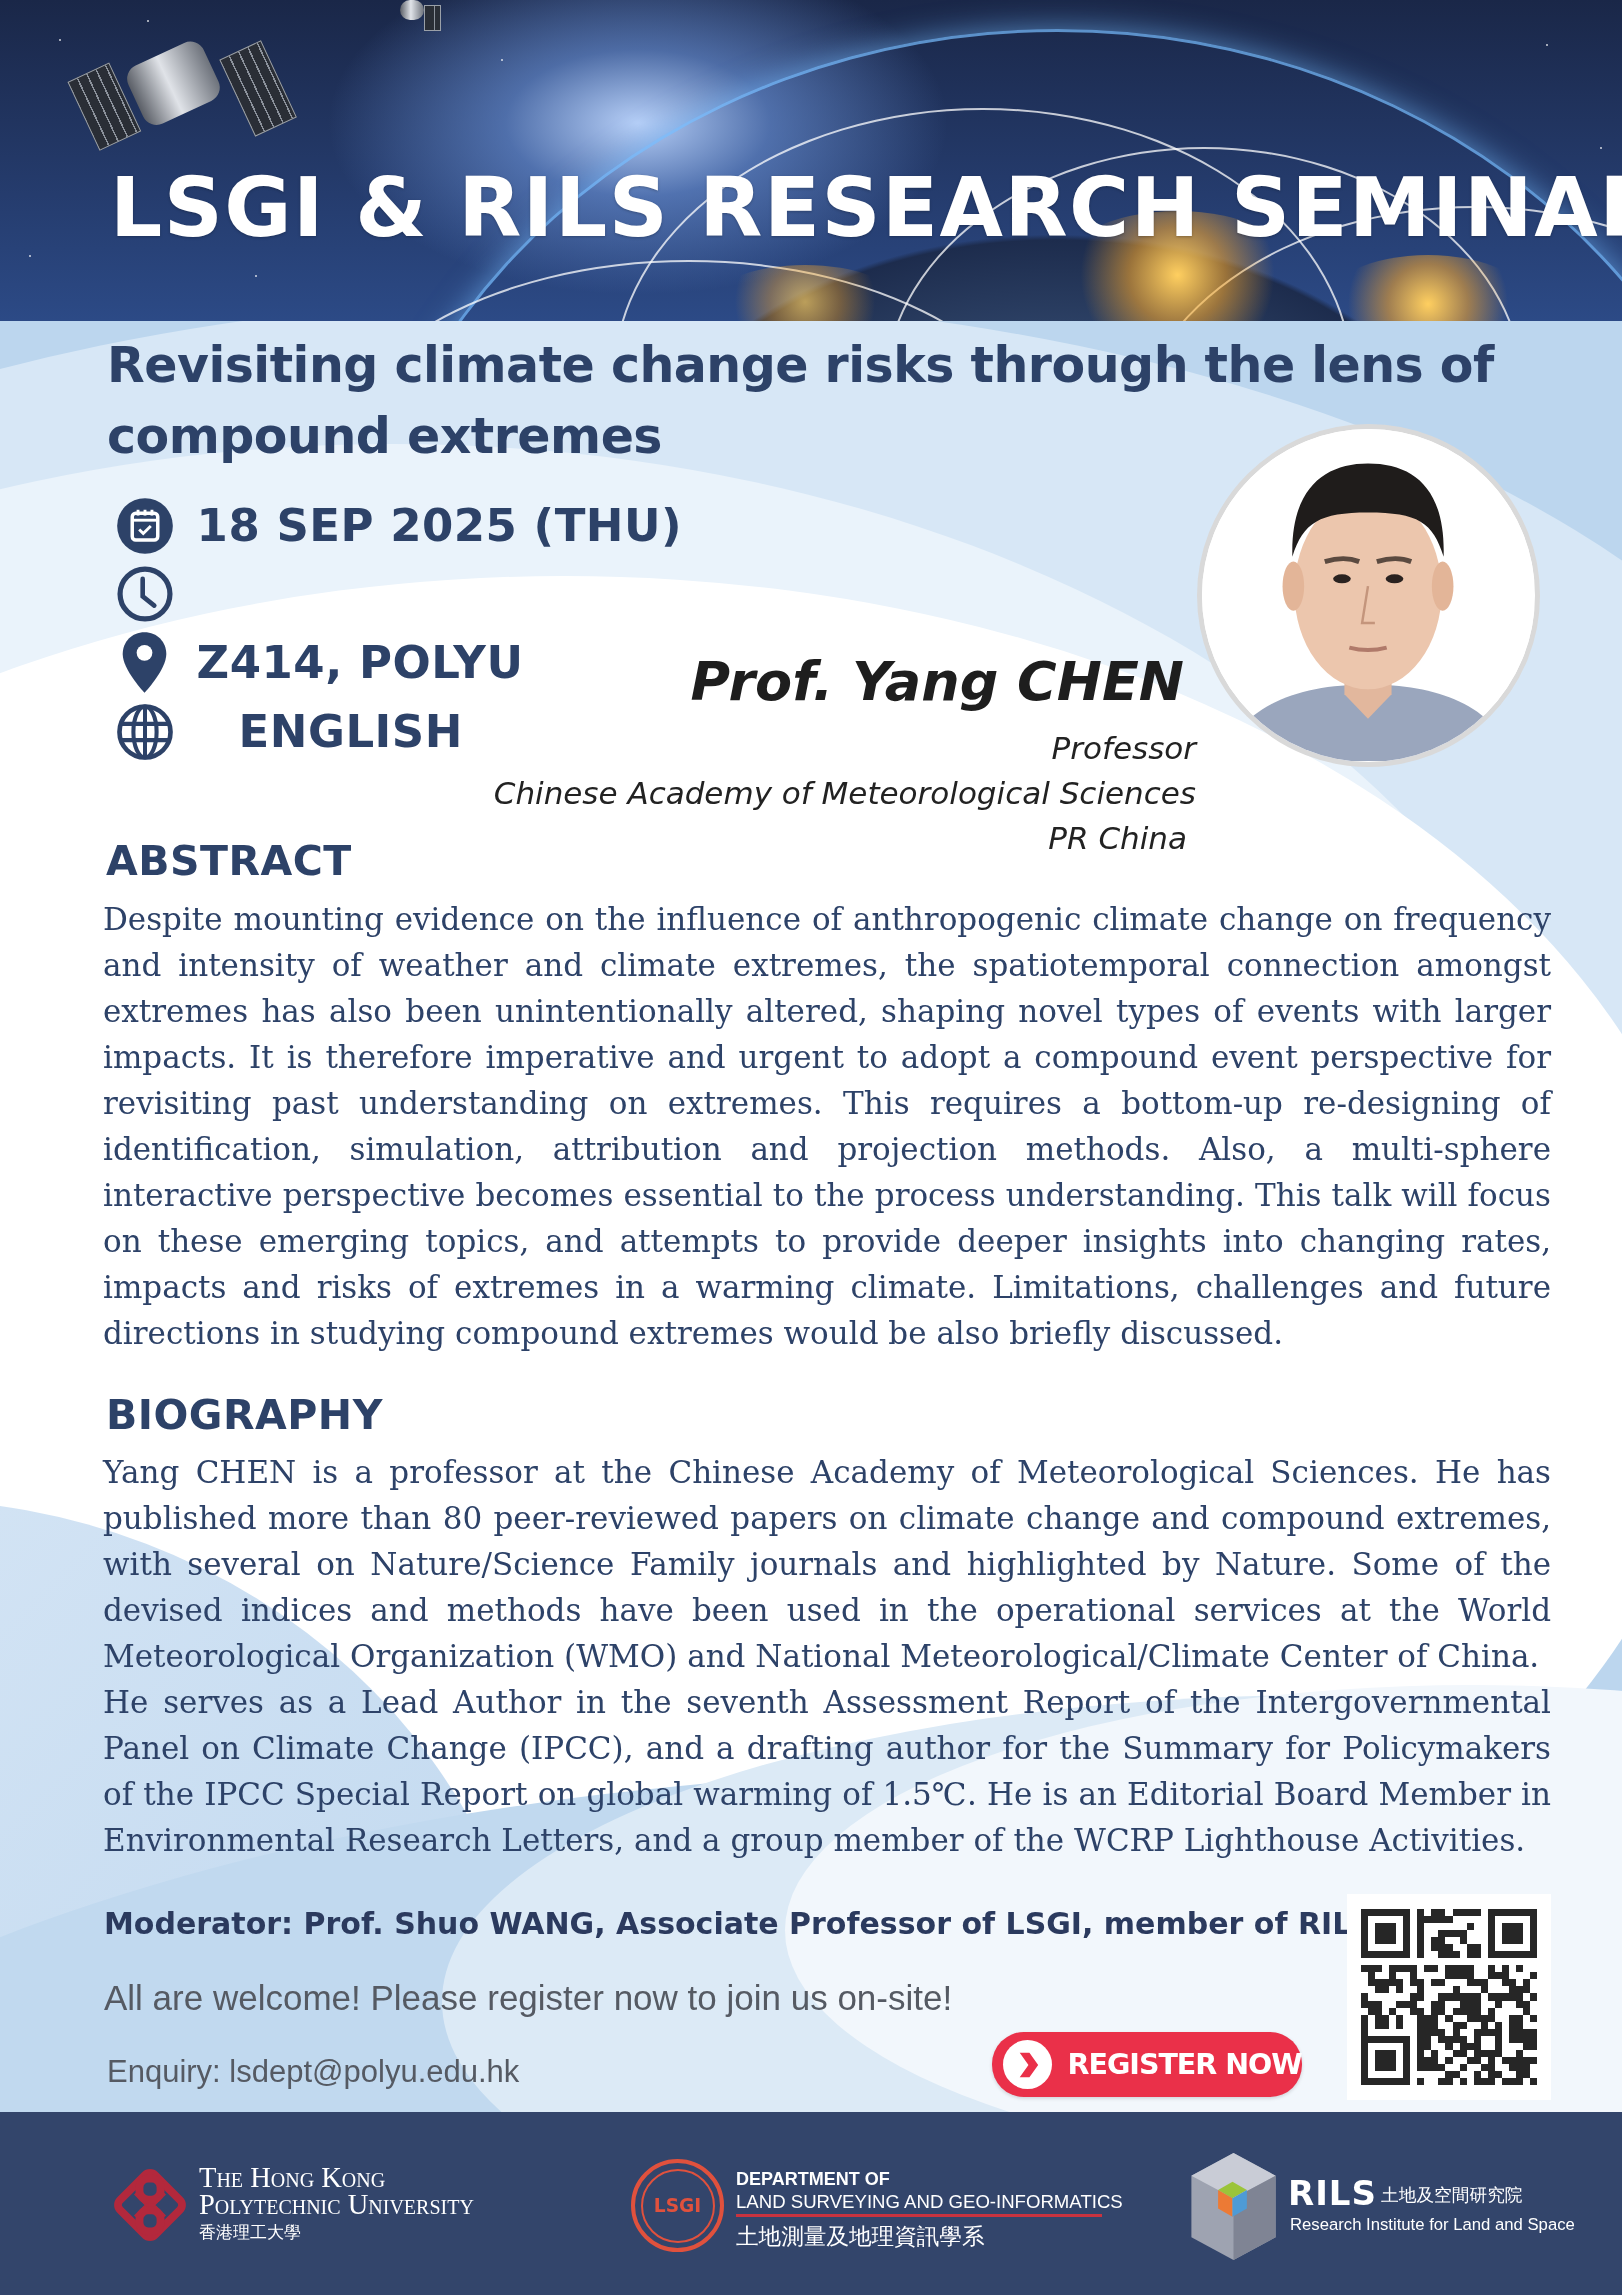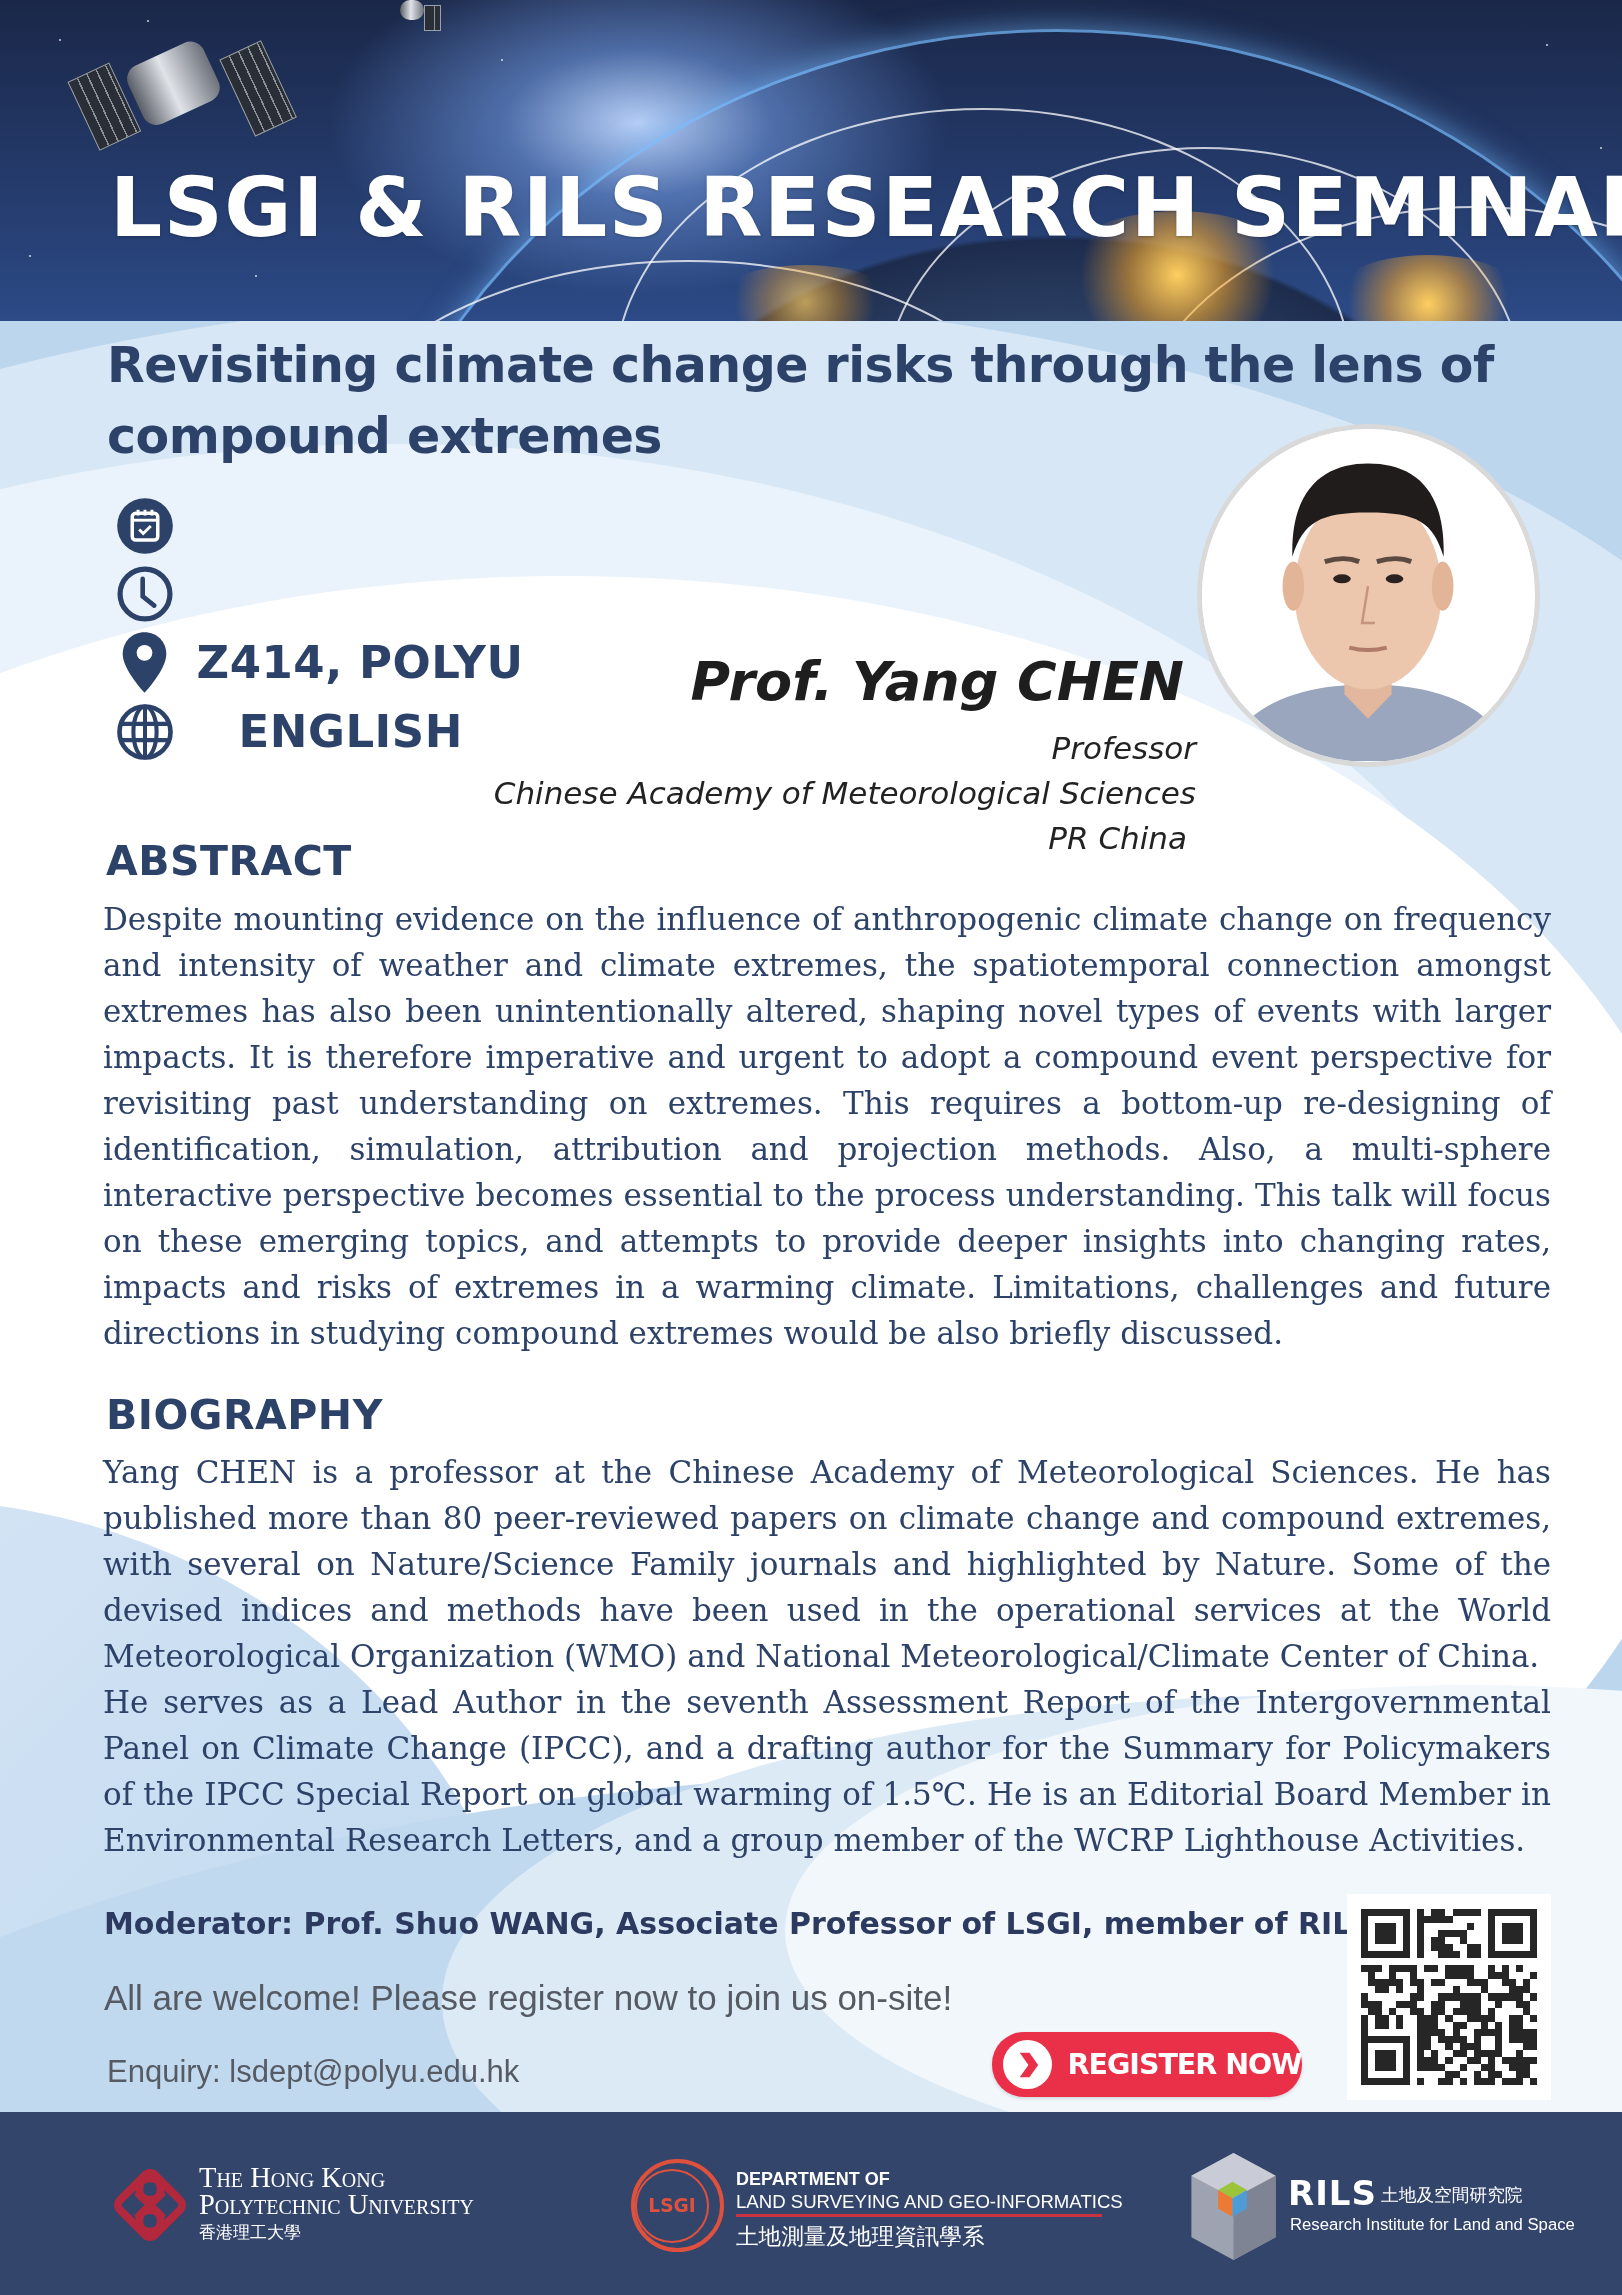--- a/index.html
+++ b/index.html
@@ -98,20 +98,21 @@
     <svg width="58" height="58" viewBox="0 0 100 100">
         <circle cx="50" cy="50" r="48" fill="#2d4268"></circle>
         <rect x="28" y="28" width="44" height="46" rx="6" fill="none" stroke="#fff" stroke-width="6"></rect>
         <line x1="28" y1="40" x2="72" y2="40" stroke="#fff" stroke-width="5"></line>
         <line x1="38" y1="22" x2="38" y2="32" stroke="#fff" stroke-width="5"></line>
         <line x1="50" y1="22" x2="50" y2="32" stroke="#fff" stroke-width="5"></line>
         <line x1="62" y1="22" x2="62" y2="32" stroke="#fff" stroke-width="5"></line>
         <polyline points="40,56 47,63 60,50" fill="none" stroke="#fff" stroke-width="5"></polyline>
       </svg>
   </div>
+  <span class="info-text">18 SEP 2025 (THU)</span>
 </div>
 <div class="info-row" style="top:564px;">
   <div class="info-icon">
     <svg width="58" height="58" viewBox="0 0 100 100">
         <circle cx="50" cy="50" r="43" fill="none" stroke="#2d4268" stroke-width="9"></circle>
         <polyline points="46,24 46,54 66,70" fill="none" stroke="#2d4268" stroke-width="8" stroke-linecap="round"></polyline>
       </svg>
   </div>
 </div>
 <div class="info-row" style="top:633px;">
@@ -310,21 +311,21 @@
           <path d="M35 35 L65 65 M65 35 L35 65"></path>
           <rect x="38" y="20" width="24" height="24" rx="10"></rect>
           <rect x="38" y="56" width="24" height="24" rx="10"></rect>
         </g>
       </svg>
   </div>
   <div class="logo-text" style="left:199px;top:52px;font-family:'Liberation Serif',serif;font-size:28.5px;font-variant:small-caps;line-height:28.5px;">The Hong Kong</div>
   <div class="logo-text" style="left:199px;top:79px;font-family:'Liberation Serif',serif;font-size:28.5px;font-variant:small-caps;line-height:28.5px;">Polytechnic University</div>
   <div class="logo-text" style="left:199px;top:107px;font-family:'DejaVu Serif',serif;font-size:17px;line-height:27.5px;">香港理工大學</div>
 
-  <div class="abs" style="left:631px;top:47px;width:93px;height:93px;border-radius:50%;border:4.9px solid #e0513d;box-sizing:border-box;display:flex;align-items:center;justify-content:flex-start;">
+  <div class="abs" style="left:631px;top:47px;width:93px;height:93px;border-radius:50%;border:4.9px solid #e0513d;box-sizing:border-box;display:flex;align-items:center;justify-content:center;">
     <div style="width:74px;height:74px;border-radius:50%;border:2px solid #e0513d;display:flex;align-items:center;justify-content:center;box-sizing:border-box;">
       <span style="font-family:'DejaVu Sans',sans-serif;font-weight:bold;font-size:18.6px;color:#e0513d;">LSGI</span>
     </div>
   </div>
   <div class="logo-text" style="left:736px;top:57px;font-family:'Liberation Sans',sans-serif;font-size:18px;font-weight:bold;">DEPARTMENT OF</div>
   <div class="logo-text" style="left:736px;top:79px;font-family:'Liberation Sans',sans-serif;font-size:18.6px;">LAND SURVEYING AND GEO-INFORMATICS</div>
   <div class="abs" style="left:736px;top:102px;width:366px;height:2.5px;background:#c9333f;"></div>
   <div class="logo-text" style="left:736px;top:109px;font-family:'DejaVu Sans',sans-serif;font-size:22.6px;">土地測量及地理資訊學系</div>
 
   <div class="abs" style="left:1187px;top:37px;width:93px;height:115px;">

